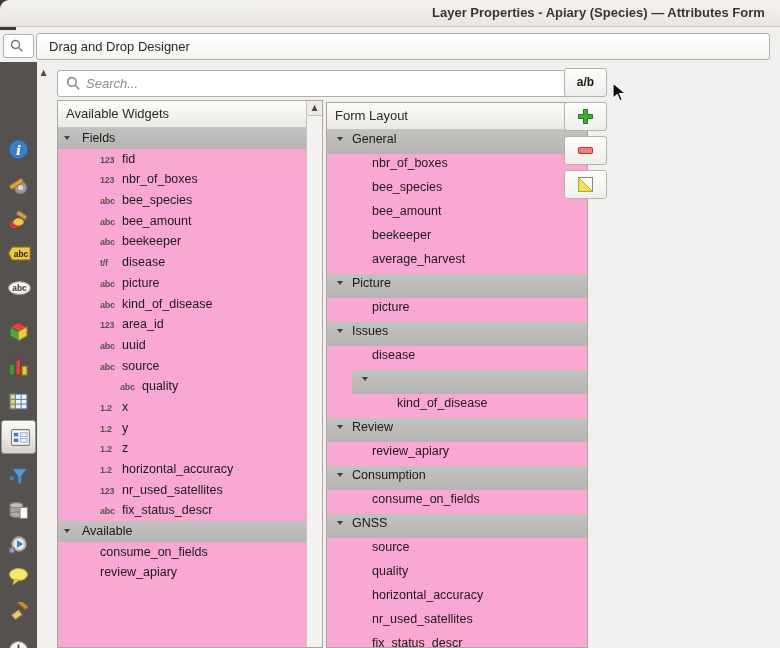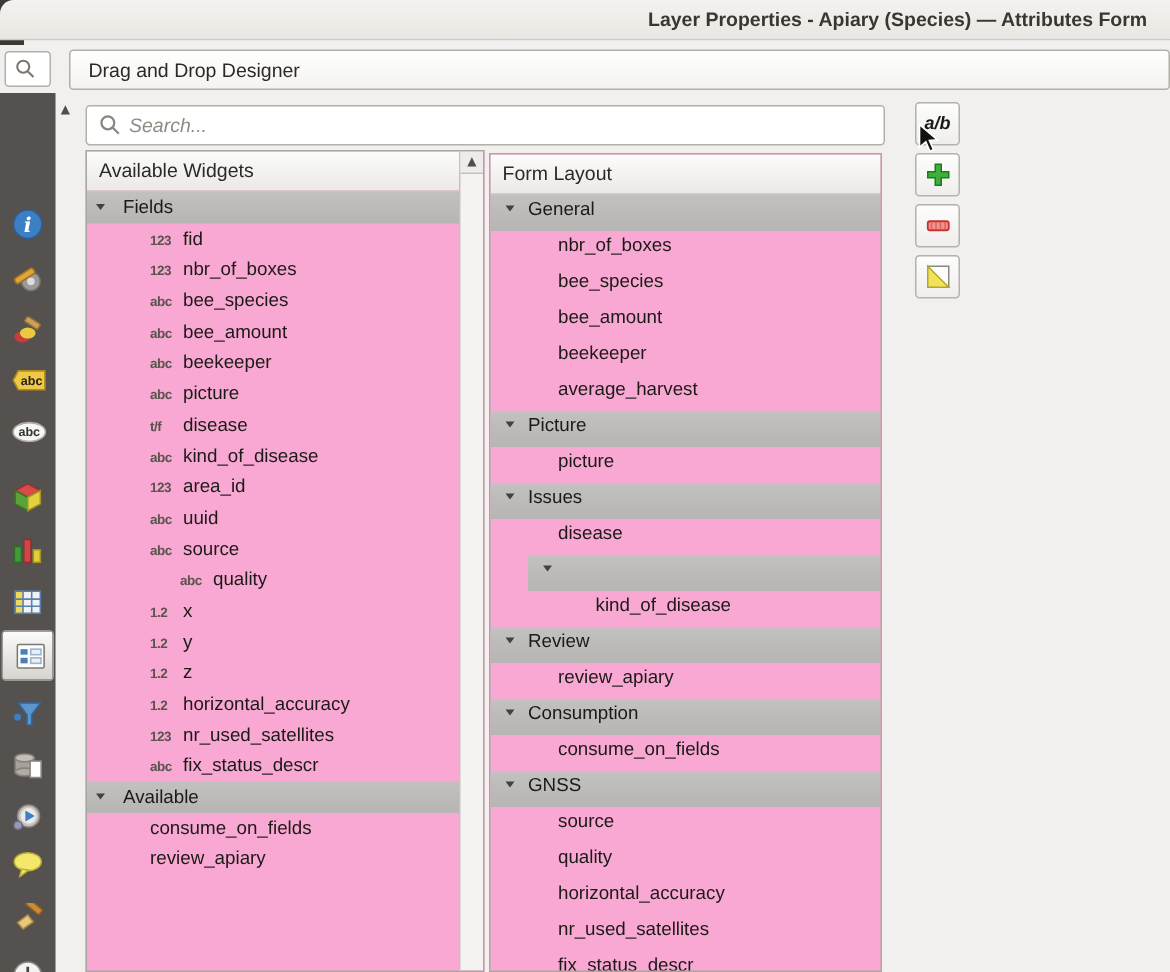--- a/index.html
+++ b/index.html
@@ -12,21 +12,21 @@
   .titlebar { position:absolute; left:0; top:0; width:780px; height:27px;
     background:linear-gradient(#f4f2f0,#e9e6e2); border-bottom:1px solid #cdc9c3;
     border-top-left-radius:9px; }
   .title-text { position:absolute; left:432px; top:5px; font-size:13px; font-weight:bold;
     color:#3a3733; white-space:nowrap; }
 
   
   .props-search-box { position:absolute; left:3px; top:34px; width:31px; height:24px;
     background:#fff; border:1px solid #b3afa9; border-radius:3px; }
   .props-search-box svg { position:absolute; left:6px; top:4px; }
-  .designer-select { position:absolute; left:46px; top:33px; width:734px; height:27px;
+  .designer-select { position:absolute; left:36px; top:33px; width:734px; height:27px;
     background:linear-gradient(#ffffff,#f4f3f1); border:1px solid #b3afa9; border-radius:3px;
     font-size:13px; color:#2b2926; line-height:25px; padding-left:12px; }
   .widget-search { position:absolute; left:57px; top:70px; width:533px; height:27px;
     background:#fff; border:1px solid #b3afa9; border-radius:3px; }
   .widget-search svg { position:absolute; left:8px; top:5px; }
   .widget-search input { position:absolute; left:28px; top:1px; width:500px; height:23px;
     border:none; outline:none; font-size:13px; font-style:italic; color:#4a4742;
     font-family:"Liberation Sans", sans-serif; background:transparent; }
   .widget-search input::placeholder { color:#8f8b84; font-style:italic; }
 
@@ -59,23 +59,23 @@
   .panel-left  .trow { height:20.7px; line-height:20.7px; width:249px; }
   .panel-right .trow { height:24px;  line-height:19px;  width:260px; }
   .trow.group { background:linear-gradient(#c2c1bf,#b6b5b3); }
   .caret { display:inline-block; width:0; height:0; border-top:4px solid #44413d;
     border-left:3.5px solid transparent; border-right:3.5px solid transparent;
     vertical-align:middle; margin-right:0; position:relative; top:-1px; }
   .ticon { display:inline-block; width:22px; font-size:9px; font-weight:bold;
     color:#5a544c; letter-spacing:-0.3px; }
 
   
-  .side-btn { position:absolute; left:610px; width:30px; height:29px;
+  .side-btn { position:absolute; left:564px; width:43px; height:29px;
     background:linear-gradient(#fdfdfc,#efeeec); border:1px solid #b5b1ab; border-radius:3px;
-    text-align:center;font-style:italic; }
+    text-align:center; }
   .side-btn.ab { font-size:12px; font-weight:bold; color:#1c1a17; line-height:27px; }
   .side-btn svg { margin-top:5px; }
 
   .cursor { position:absolute; left:612px; top:82px; z-index:50; }
 </style>
 </head>
 <body>
 
 <div class="screen">
 
@@ -187,22 +187,22 @@
 
   <div class="panel panel-left">
     <div class="panel-header">Available Widgets</div>
     <div class="rows" id="left-rows">
         <div class="trow group" style="padding-left: 6px;"><span class="caret"></span><span style="padding-left: 12px;">Fields</span></div>
         <div class="trow" style="padding-left: 42px;"><span class="ticon">123</span><span>fid</span></div>
         <div class="trow" style="padding-left: 42px;"><span class="ticon">123</span><span>nbr_of_boxes</span></div>
         <div class="trow" style="padding-left: 42px;"><span class="ticon">abc</span><span>bee_species</span></div>
         <div class="trow" style="padding-left: 42px;"><span class="ticon">abc</span><span>bee_amount</span></div>
         <div class="trow" style="padding-left: 42px;"><span class="ticon">abc</span><span>beekeeper</span></div>
+        <div class="trow" style="padding-left: 42px;"><span class="ticon">t/f</span><span>disease</span></div>
         <div class="trow" style="padding-left: 42px;"><span class="ticon">abc</span><span>picture</span></div>
-        <div class="trow" style="padding-left: 42px;"><span class="ticon">t/f</span><span>disease</span></div>
         <div class="trow" style="padding-left: 42px;"><span class="ticon">abc</span><span>kind_of_disease</span></div>
         <div class="trow" style="padding-left: 42px;"><span class="ticon">123</span><span>area_id</span></div>
         <div class="trow" style="padding-left: 42px;"><span class="ticon">abc</span><span>uuid</span></div>
         <div class="trow" style="padding-left: 42px;"><span class="ticon">abc</span><span>source</span></div>
         <div class="trow" style="padding-left: 62px;"><span class="ticon">abc</span><span>quality</span></div>
         <div class="trow" style="padding-left: 42px;"><span class="ticon">1.2</span><span>x</span></div>
         <div class="trow" style="padding-left: 42px;"><span class="ticon">1.2</span><span>y</span></div>
         <div class="trow" style="padding-left: 42px;"><span class="ticon">1.2</span><span>z</span></div>
         <div class="trow" style="padding-left: 42px;"><span class="ticon">1.2</span><span>horizontal_accuracy</span></div>
         <div class="trow" style="padding-left: 42px;"><span class="ticon">123</span><span>nr_used_satellites</span></div>

